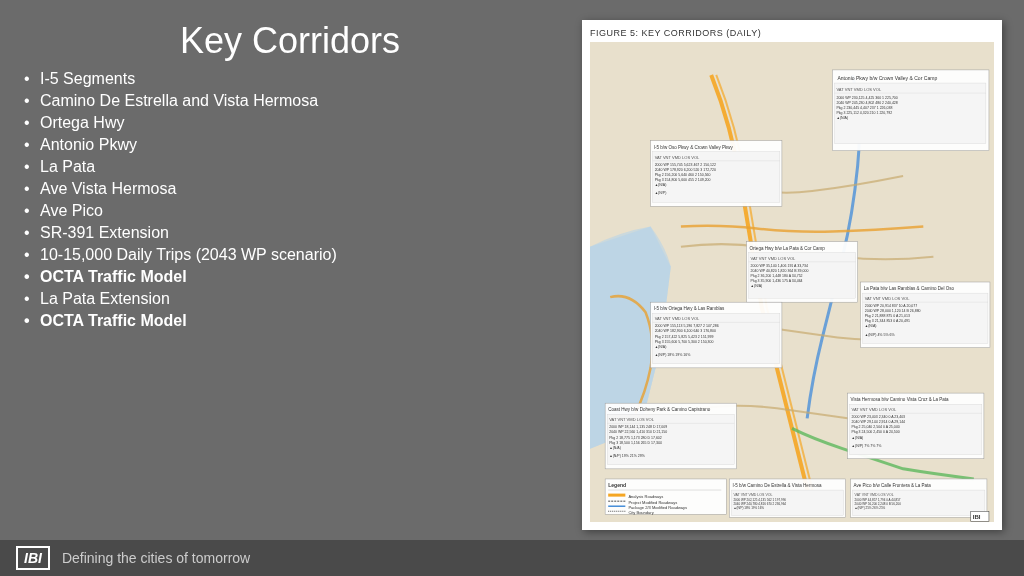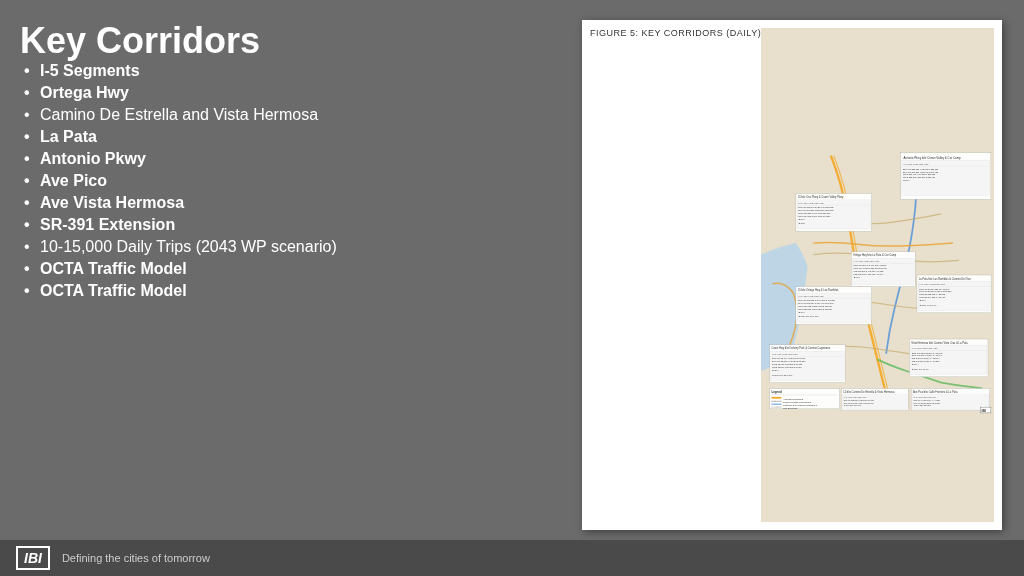--- a/index.html
+++ b/index.html
@@ -23,45 +23,45 @@
       padding-right: 20px;
     }
     .right-panel {
       flex: 1;
       display: flex;
       align-items: flex-start;
       justify-content: center;
     }
     .title {
       font-size: 36px;
-      font-weight: bold;
+      font-weight: normal;
       color: #ffffff;
-      margin-bottom: 0;
-      text-align: left;
+      margin-bottom: 8px;
+      text-align: center;
     }
     .bullet-list {
       list-style: none;
       padding: 0;
     }
     .bullet-list li {
       position: relative;
       padding-left: 20px;
       margin-bottom: 4px;
       font-size: 16px;
       color: #ffffff;
     }
     .bullet-list li::before {
       content: "•";
       position: absolute;
       left: 4px;
     }
     .level1 {
       font-size: 20px;
       margin-bottom: 6px;
-      font-weight: bold;
+      font-weight: normal;
     }
     .level2 {
       font-size: 16px;
       padding-left: 40px;
       margin-bottom: 3px;
     }
     .level2::before {
       left: 24px;
     }
     .level3 {
@@ -73,21 +73,21 @@
     .level3::before {
       left: 49px;
     }
     .map-container {
       background: #ffffff;
       padding: 8px;
       box-shadow: 2px 2px 8px rgba(0,0,0,0.4);
       width: 420px;
       height: 510px;
       display: flex;
-      flex-direction: row;
+      flex-direction: column;
     }
     .map-title {
       font-size: 9px;
       color: #333;
       margin-bottom: 4px;
       font-family: Arial, sans-serif;
       letter-spacing: 0.5px;
     }
     .map-body {
       flex: 1;
@@ -109,50 +109,51 @@
     }
     .logo-box {
       border: 2px solid #ffffff;
       padding: 2px 6px;
       font-size: 14px;
       font-weight: bold;
       color: #ffffff;
       font-style: italic;
     }
     .footer-text {
-      font-size: 11px;
+      font-size: 14px;
       color: #cccccc;
     }
   </style>
 </head>
 <body>
 
 <div class="main-content">
   <div class="left-panel">
     <h1 class="title">Key Corridors</h1>
     <ul class="bullet-list">
 
       <li class="bullet-list level1">I-5 Segments</li>
+      <li class="bullet-list level2">Camino De Estrella and Vista Hermosa</li>
+
       <li class="bullet-list level1">Ortega Hwy</li>
 
-      <li class="bullet-list level2">Camino De Estrella and Vista Hermosa</li>
+      <li class="bullet-list level1">Antonio Pkwy</li>
 
       <li class="bullet-list level1">La Pata</li>
 
-      <li class="bullet-list level1">Antonio Pkwy</li>
+      <li class="bullet-list level1">Ave Vista Hermosa</li>
 
       <li class="bullet-list level1">Ave Pico</li>
-
-      <li class="bullet-list level1">Ave Vista Hermosa</li>
 
 
       <li class="bullet-list level1">SR-391 Extension</li>
       <li class="bullet-list level2">10-15,000 Daily Trips (2043 WP scenario)</li>
       <li class="bullet-list level3">OCTA Traffic Model</li>
 
+      <li class="bullet-list level1">La Pata Extension</li>
       <li class="bullet-list level3">OCTA Traffic Model</li>
     </ul>
   </div>
   <div class="right-panel">
     <div class="map-container">
       <div class="map-title">FIGURE 5: KEY CORRIDORS (DAILY)</div>
       <div class="map-body">
         <svg class="map-svg" viewBox="0 0 400 470" xmlns="http://www.w3.org/2000/svg">
 
           <rect width="400" height="470" fill="#e8e0cc"></rect>

